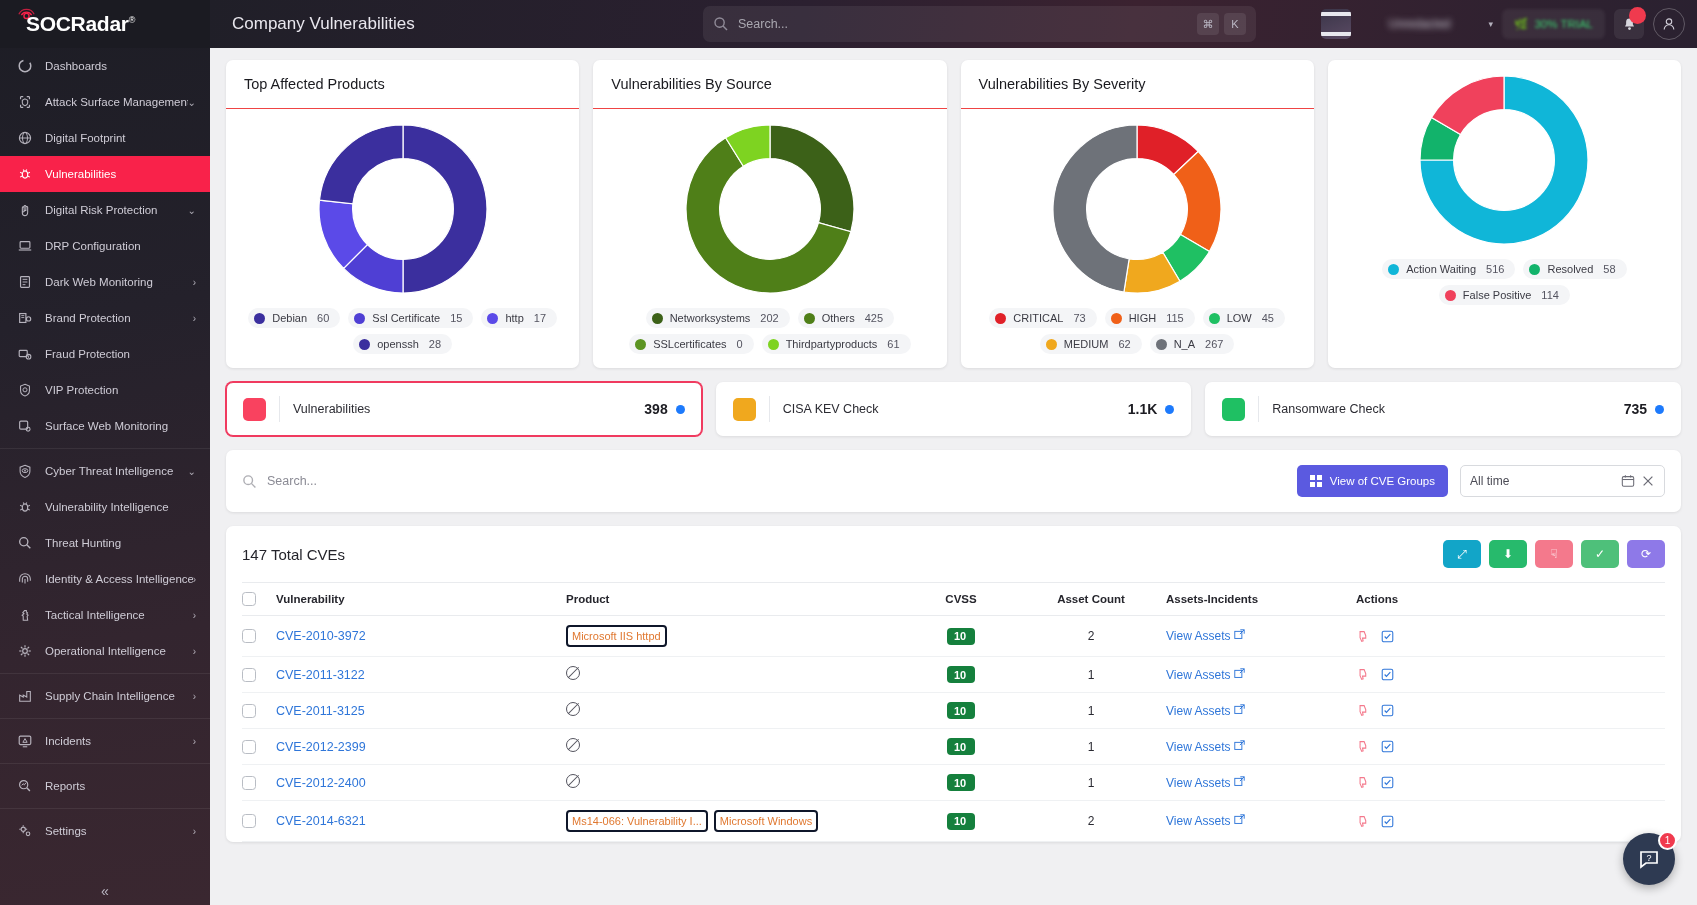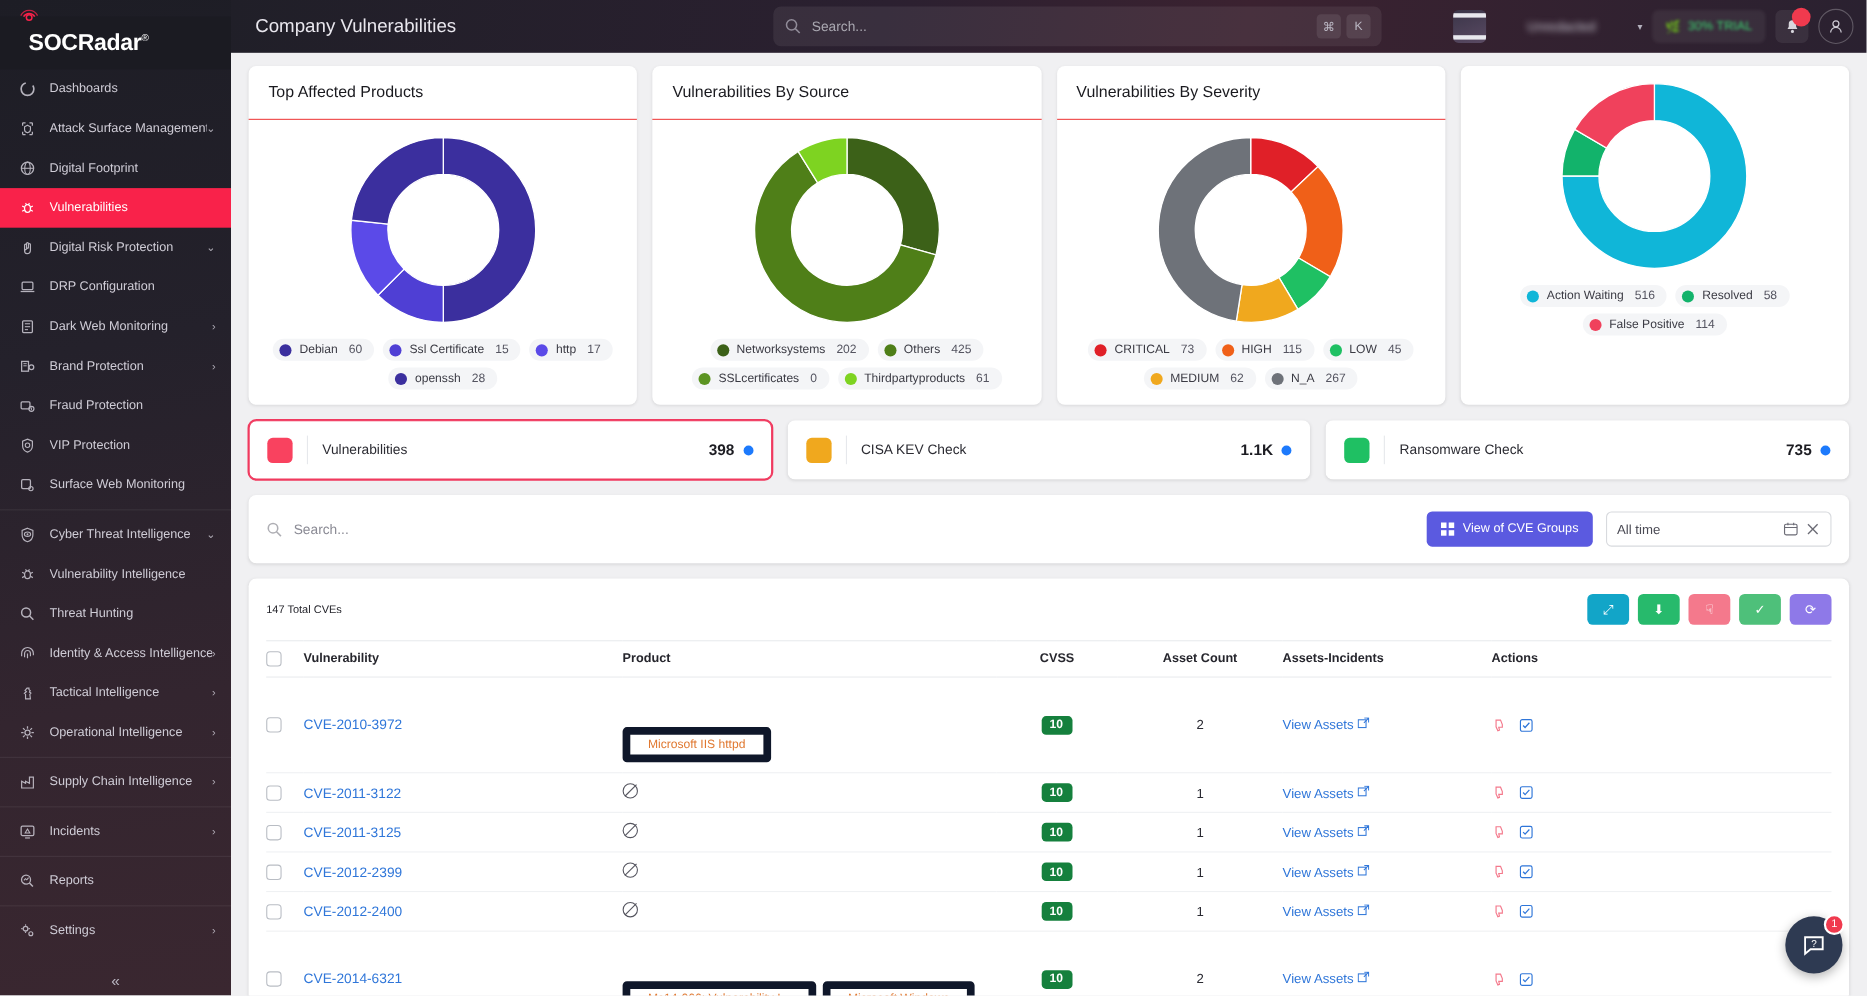--- a/index.html
+++ b/index.html
@@ -17,21 +17,20 @@
     background: linear-gradient(170deg,#1d1d25 0%, #24212b 35%, #33252f 70%, #3a2730 100%);
     flex: 0 0 210px;
     position: relative;
     overflow: hidden;
     color: #d8d6dd;
   }
   .logo-wrap {
     height: 48px;
     display: flex; align-items: center; padding-left: 26px;
     background: #1b1b22;
-    margin-top: 15px;
   }
   .logo-txt { font-size: 21px; font-weight: bold; color: #fff; letter-spacing: -0.3px; position: relative;}
   .logo-txt .reg { font-size: 9px; vertical-align: super; font-weight: normal;}
   .logo-radar {
     position:absolute; left: 18px; top: 4px; width: 17px; height:17px;
   }
   .nav { padding-top: 0px; }
   .nav-item {
     display: flex; align-items: center;
     height: 36px; padding-left: 14px;
@@ -181,42 +180,41 @@
   }
   .datepick .dlabel { flex:1; }
 
   
   .tablecard {
     background:#fff; border-radius:7px; margin-top:14px;
     box-shadow: 0 1px 3px rgba(0,0,0,.09);
     padding: 0 16px;
   }
   .tbl-top { display:flex; align-items:center; height:56px; }
-  .tbl-total { font-size:10px; color:#24242b; flex:1; }
+  .tbl-total { font-size:15px; color:#24242b; flex:1; }
   .actbtns { display:flex; gap:8px; }
   .abtn {
     width: 38px; height:28px; border-radius:5px;
     display:flex;align-items:center;justify-content:center;
     color:#fff; font-size:12px; cursor:pointer;
   }
   table { width:100%; border-collapse: collapse; }
   th {
     text-align:left; font-size:11.5px; color:#26262d; font-weight:600;
     padding: 9px 0; border-bottom:1px solid #e9ebee; border-top:1px solid #e9ebee;
   }
   td { padding: 9px 0; border-bottom:1px solid #eff1f3; font-size:12px; color:#2a2a32; }
   .cb {
     width:14px;height:14px;border:1.5px solid #b9bdc4;border-radius:3.5px; display:block;
   }
   .cve { color:#2f76d9; font-size:12.5px; cursor:pointer;}
   .tag {
-    display:inline-block; border:7px solid #0f172a; color:#e07830;
-    border-radius:4px; padding: 3px 16px; font-size:11px; margin-right:6px;
+    display:inline-block; border:2px solid #0f172a; color:#e07830;
+    border-radius:4px; padding: 3px 4px; font-size:11px; margin-right:6px;
     white-space:nowrap;
-    margin-top:36px;
   }
   .nullico { display:inline-block; width:14px;height:14px;border:1.4px solid #55555f;border-radius:50%;position:relative;}
   .nullico:after{content:"";position:absolute;left:-1px;top:5.2px;width:15px;height:1.4px;background:#55555f;transform:rotate(-45deg);}
   .cvss-badge {
     display:inline-block; background:#15803d; color:#fff; border-radius:4px;
     min-width:28px; text-align:left; padding: 2.5px 7px; font-size:11px; font-weight:700;
   }
   .viewassets { color:#2f76d9; font-size:12px; cursor:pointer; }
   .col-c { text-align:center; }
   .rowact { display:flex; gap:12px; }

